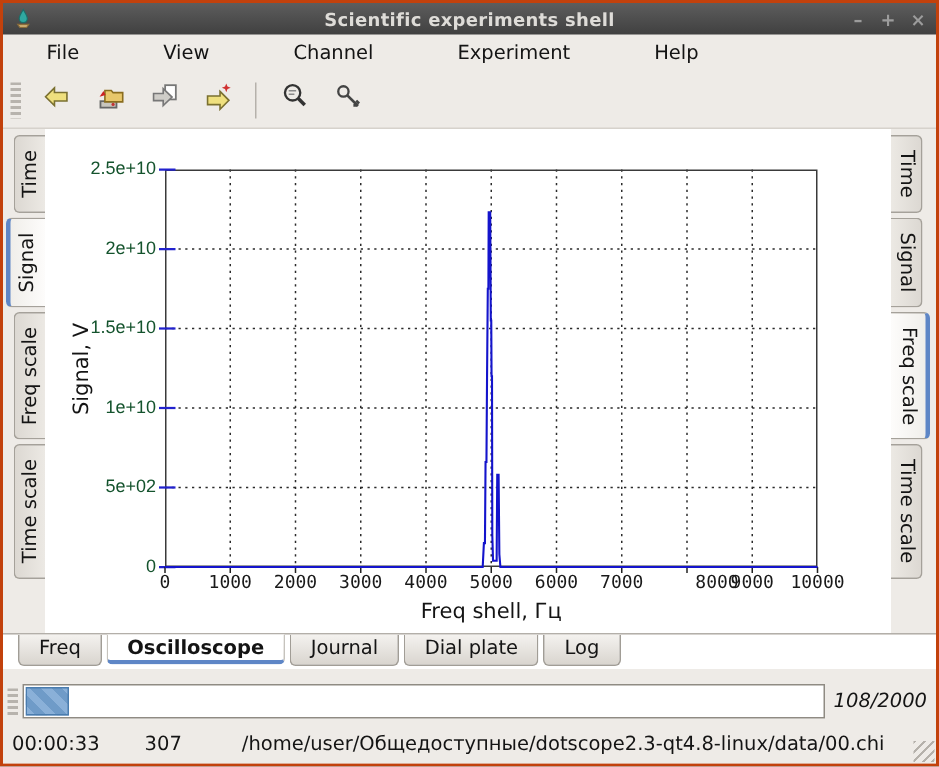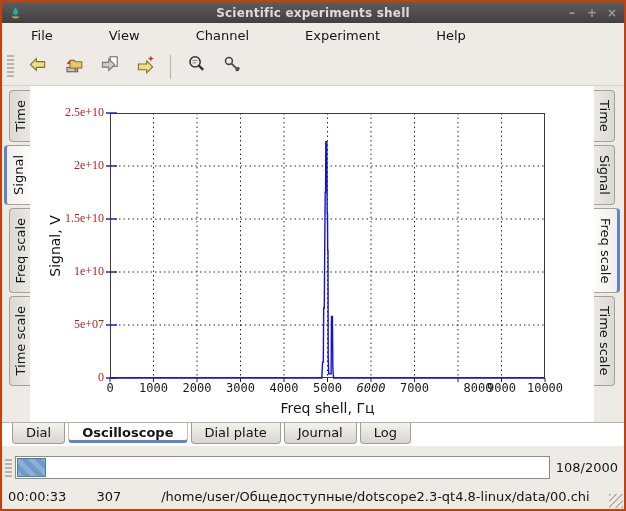--- a/index.html
+++ b/index.html
@@ -33,37 +33,37 @@
   .strip-left .side-tab{width:21px;border-right:none;border-radius:4px 0 0 4px;background:linear-gradient(to left,#ECE9E4,#DCD8D2);}
   .strip-left .side-tab.sel{width:26px;background:linear-gradient(to left,#FDFCFB,#F0EEEA);border-left:3px solid #5E86C6;}
   .strip-right .side-tab{width:21px;border-left:none;border-radius:0 4px 4px 0;background:linear-gradient(to right,#ECE9E4,#DCD8D2);}
   .strip-right .side-tab.sel{width:26px;background:linear-gradient(to right,#FDFCFB,#F0EEEA);border-right:3px solid #5E86C6;}
   .vtext{writing-mode:vertical-rl;font-size:13px;white-space:nowrap;}
   .strip-left .vtext{transform:rotate(180deg);}
 
   
   .chart-panel{flex:1;background:#FFFFFF;position:relative;}
   .plot-svg{position:absolute;left:80px;top:27px;overflow:visible;}
-  .ylab{position:absolute;left:2px;width:72px;text-align:right;font-family:Liberation Serif, serif;font-size:12px;color:#b91c1c;}
+  .ylab{position:absolute;left:2px;width:72px;text-align:right;font-family:Liberation Sans, sans-serif;font-size:12px;color:#14532d;}
   .xlab{position:absolute;top:295px;width:60px;text-align:center;font-family:"DejaVu Sans Mono","Liberation Mono",monospace;font-size:12px;color:#191919;}
   .y-title-box{position:absolute;left:16px;top:27px;height:265px;width:18px;display:flex;align-items:center;justify-content:center;}
   .y-title-box span{transform:rotate(-90deg);white-space:nowrap;font-size:14px;color:#141414;}
   .x-title{position:absolute;left:80px;top:314px;width:435px;text-align:center;font-size:14px;color:#141414;}
 
   
   .tabbar{flex:0 0 29px;height:29px;border-top:1px solid #B3AFA9;background:linear-gradient(#FFFFFF 0 23px,#EEEBE7 23px);display:flex;align-items:flex-start;padding-left:10px;}
   .btab{margin-right:3px;padding:2px 13px 3px;font-size:13px;color:#141414;background:linear-gradient(#F4F2EF,#D9D5CF);border:1px solid #A19D96;border-top:none;border-radius:0 0 4px 4px;}
   .btab.sel{background:#FFFFFF;border-color:#C6C3BD;border-bottom:3px solid #5E86C6;padding-bottom:0;font-weight:bold;}
 
   
   .progress-row{flex:0 0 33px;display:flex;align-items:center;padding:0 6px 0 3px;background:#EEEBE7;}
   .pr-handle{width:7px;height:18px;margin-right:3px;background:repeating-linear-gradient(to bottom,#b7b3ad 0 2px,transparent 2px 4px);}
   .pbar{flex:1;height:23px;border:1px solid #8F8B83;background:#fff;padding:1px;}
   .pfill{height:100%;background:repeating-linear-gradient(45deg,#8AB0D8 0 5px,#6F9BC8 5px 10px);box-shadow:inset 0 0 0 1px #4A7CAE;}
-  .plabel{margin-left:6px;font-size:13px;color:#141414;min-width:60px;text-align:left;}
+  .plabel{margin-left:6px;font-size:13px;color:#141414;min-width:60px;text-align:left;font-style:italic;}
 
   
   .statusbar{flex:1;display:flex;align-items:center;font-size:13px;color:#141414;padding:0 6px;position:relative;background:#EEEBE7;}
   .sb-time{margin-left:0;}
   .sb-count{margin-left:30px;}
   .sb-path{margin-left:40px;white-space:nowrap;}
   .grip{position:absolute;right:1px;bottom:1px;width:14px;height:14px;background:repeating-linear-gradient(135deg,#b5b1ab 0 1.5px,transparent 1.5px 4.5px);}
 </style>
 </head>
 <body>
@@ -188,34 +188,34 @@
           <line x1="217.5" y1="265" x2="217.5" y2="269" stroke="#222" stroke-width="1"></line>
           <line x1="261" y1="265" x2="261" y2="269" stroke="#222" stroke-width="1"></line>
           <line x1="304.5" y1="265" x2="304.5" y2="269" stroke="#222" stroke-width="1"></line>
           <line x1="348" y1="265" x2="348" y2="269" stroke="#222" stroke-width="1"></line>
           <line x1="391.5" y1="265" x2="391.5" y2="269" stroke="#222" stroke-width="1"></line>
           <line x1="435" y1="265" x2="435" y2="269" stroke="#222" stroke-width="1"></line>
           <polyline points="0.0,265.0 211.8,265.0 212.6,249.1 213.3,249.1 213.7,195.0 214.3,195.0 214.7,137.8 215.2,79.5 215.6,79.5 215.8,28.6 216.8,28.6 217.2,100.7 217.5,100.7 217.7,137.8 218.0,137.8 218.2,243.8 218.7,260.8 221.1,260.8 221.5,203.5 222.4,203.5 222.9,256.5 223.6,265.0 435.0,265.0" fill="none" stroke="#1414CC" stroke-width="1.4"></polyline>
         </svg>
       <div id="yLabels">
           <div class="ylab" style="top: 284px;">0</div>
-          <div class="ylab" style="top: 231px;">5e+07</div>
+          <div class="ylab" style="top: 231px;">5e+02</div>
           <div class="ylab" style="top: 178px;">1e+10</div>
           <div class="ylab" style="top: 125px;">1.5e+10</div>
           <div class="ylab" style="top: 72px;">2e+10</div>
           <div class="ylab" style="top: 19px;">2.5e+10</div>
         </div>
       <div id="xLabels">
           <div class="xlab" style="left: 50px;">0</div>
           <div class="xlab" style="left: 93.5px;">1000</div>
           <div class="xlab" style="left: 137px;">2000</div>
           <div class="xlab" style="left: 180.5px;">3000</div>
           <div class="xlab" style="left: 224px;">4000</div>
           <div class="xlab" style="left: 267.5px;">5000</div>
-          <div class="xlab" style="left: 311px; font-style: italic;">6000</div>
+          <div class="xlab" style="left: 311px;">6000</div>
           <div class="xlab" style="left: 354.5px;">7000</div>
           <div class="xlab" style="left: 418px;">8000</div>
           <div class="xlab" style="left: 441.5px;">9000</div>
           <div class="xlab" style="left: 485px;">10000</div>
         </div>
       <div class="x-title">Freq shell, Гц</div>
     </div>
 
     <div class="strip strip-right" id="rightTabs">
         <div class="side-tab">
@@ -227,24 +227,24 @@
         <div class="side-tab sel">
           <span class="vtext">Freq scale</span>
         </div>
         <div class="side-tab">
           <span class="vtext">Time scale</span>
         </div>
       </div>
   </div>
 
   <div class="tabbar" id="bottomTabs">
-      <span class="btab">Dial</span>
+      <span class="btab">Freq</span>
       <span class="btab sel">Oscilloscope</span>
+      <span class="btab">Journal</span>
       <span class="btab">Dial plate</span>
-      <span class="btab">Journal</span>
       <span class="btab">Log</span>
     </div>
 
   <div class="progress-row">
     <span class="pr-handle"></span>
     <div class="pbar">
       <div class="pfill" id="pfill" style="width: 5.4%;"></div>
     </div>
     <span class="plabel">108/2000</span>
   </div>

